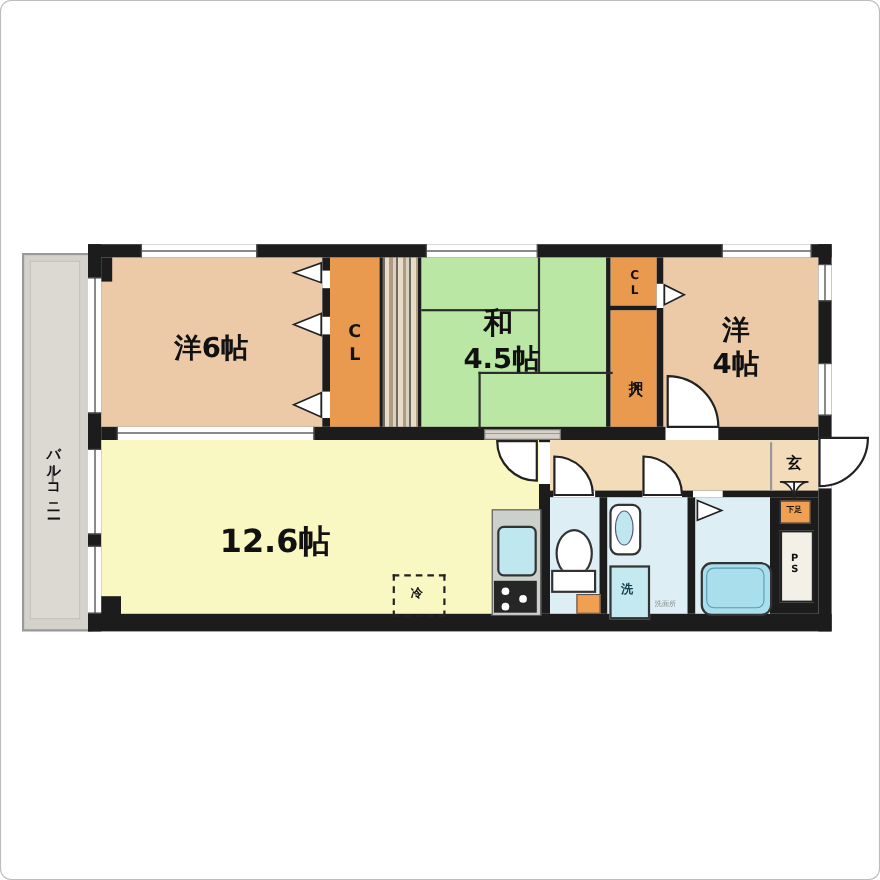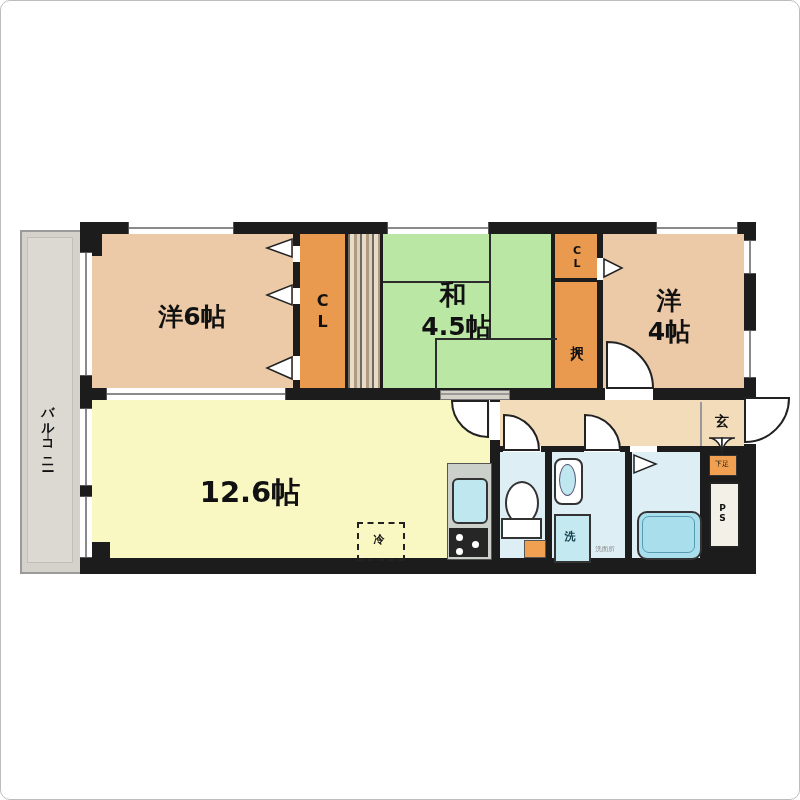--- a/index.html
+++ b/index.html
@@ -143,18 +143,18 @@
   <div class="lbl" style="left:192px;top:316px;font-size:25px;">洋6帖</div>
   <div class="lbl vert" style="left:322px;top:312px;font-size:16px;letter-spacing:2px;">CL</div>
   <div class="lbl" style="left:453px;top:294px;font-size:27px;">和</div>
   <div class="lbl" style="left:456px;top:326px;font-size:25px;">4.5帖</div>
   <div class="lbl vert" style="left:577px;top:257px;font-size:11px;">CL</div>
   <div class="lbl vert" style="left:577px;top:336px;font-size:13px;">押入</div>
   <div class="lbl" style="left:669px;top:300px;font-size:25px;">洋</div>
   <div class="lbl" style="left:669px;top:331px;font-size:25px;">4帖</div>
   <div class="lbl" style="left:250px;top:492px;font-size:29px;">12.6帖</div>
   <div class="lbl" style="left:722px;top:421px;font-size:14px;">玄</div>
-  <div class="lbl" style="left:722px;top:464px;font-size:7px;font-weight:normal;">下足</div>
+  <div class="lbl" style="left:722px;top:464px;font-size:7px;font-weight:bold;">下足</div>
   <div class="lbl vert" style="left:722px;top:513px;font-size:9px;">PS</div>
   <div class="lbl" style="left:570px;top:536px;font-size:11px;color:#14404e;">洗</div>
   <div class="lbl" style="left:605px;top:549px;font-size:6.5px;color:#888;font-weight:normal;">洗面所</div>
   <div class="lbl" style="left:379px;top:539px;font-size:11px;">冷</div>
 </div>
 
 </body></html>

